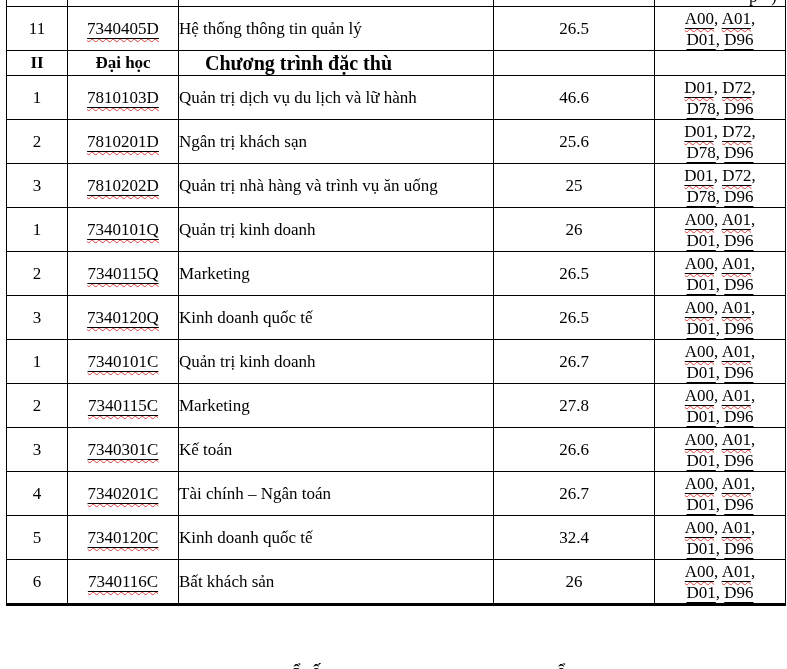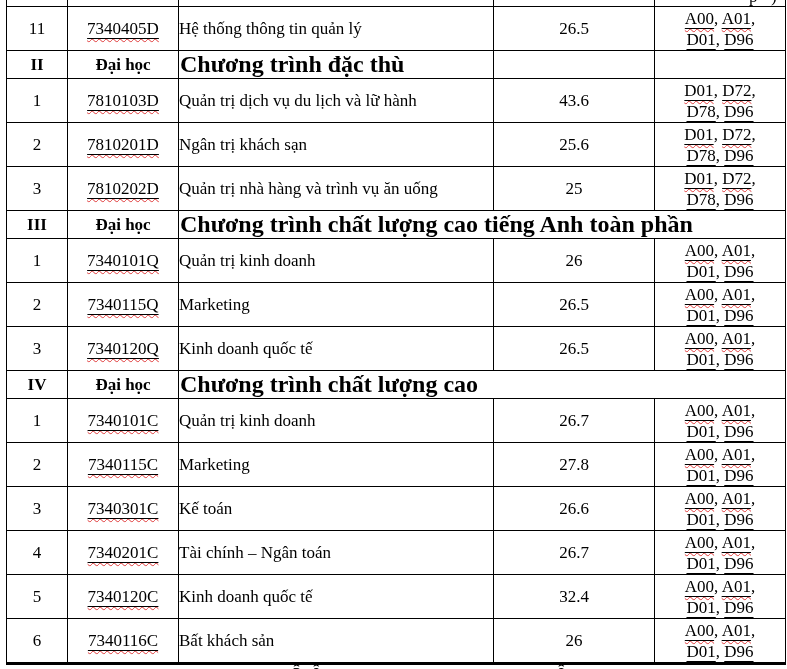--- a/index.html
+++ b/index.html
@@ -28,21 +28,21 @@
     vertical-align: middle;
     overflow: hidden;
   }
   tr.cut td { height: 6px; border-top: none; }
   tr.data td { height: 43px; }
   tr.section td { height: 24px; font-weight: bold; }
   tr.last td { border-bottom: 3px solid #000; }
   td.c { text-align: center; }
   td.name { text-align: left; padding-left: 8px; padding-right: 4px; margin-left: 31px; }
   td.combos { text-align: center; line-height: 21px; font-size: 16.5px; margin-top: 24px; }
-  tr.section td.title { text-align: left; padding-left: 1px; font-size: 24px; }
+  tr.section td.title { text-align: left; padding-left: 26px; font-size: 20px; }
   
   .spell {
     text-decoration-line: underline;
     text-decoration-style: wavy;
     text-decoration-color: #e03b3b;
     text-decoration-thickness: 1px;
     text-underline-offset: 4px;
     white-space: nowrap;
   }
   .spell .u {
@@ -110,67 +110,57 @@
           <td class="c">II</td>
           <td class="c">Đại học</td>
           <td class="title">Chương trình đặc thù</td>
           <td class="c"></td>
           <td class="c"></td>
         </tr>
         <tr class="data">
           <td class="c">1</td>
           <td class="c"><span class="spell"><span class="u">7810103D</span></span></td>
           <td class="name">Quản trị dịch vụ du lịch và lữ hành</td>
-          <td class="c">43.6</td>
+          <td class="c">46.6</td>
           <td class="combos"><span class="spell"><span class="u">D01</span></span>, <span class="spell"><span class="u">D72</span></span>,<br><span class="spell"><span class="u">D78</span></span>, <span class="spell"><span class="u">D96</span></span></td>
         </tr>
         <tr class="data">
           <td class="c">2</td>
           <td class="c"><span class="spell"><span class="u">7810201D</span></span></td>
           <td class="name">Ngân trị khách sạn</td>
           <td class="c">25.6</td>
           <td class="combos"><span class="spell"><span class="u">D01</span></span>, <span class="spell"><span class="u">D72</span></span>,<br><span class="spell"><span class="u">D78</span></span>, <span class="spell"><span class="u">D96</span></span></td>
         </tr>
         <tr class="data">
           <td class="c">3</td>
           <td class="c"><span class="spell"><span class="u">7810202D</span></span></td>
           <td class="name">Quản trị nhà hàng và trình vụ ăn uống</td>
           <td class="c">25</td>
           <td class="combos"><span class="spell"><span class="u">D01</span></span>, <span class="spell"><span class="u">D72</span></span>,<br><span class="spell"><span class="u">D78</span></span>, <span class="spell"><span class="u">D96</span></span></td>
         </tr>
-        <tr class="section">
-          <td class="c">III</td>
-          <td class="c">Đại học</td>
-          <td class="title" colspan="3">Chương trình chất lượng cao tiếng Anh toàn phần</td>
-        </tr>
         <tr class="data">
           <td class="c">1</td>
           <td class="c"><span class="spell"><span class="u">7340101Q</span></span></td>
           <td class="name">Quản trị kinh doanh</td>
           <td class="c">26</td>
           <td class="combos"><span class="spell"><span class="u">A00</span></span>, <span class="spell"><span class="u">A01</span></span>,<br><span class="spell"><span class="u">D01</span></span>, <span class="spell"><span class="u">D96</span></span></td>
         </tr>
         <tr class="data">
           <td class="c">2</td>
           <td class="c"><span class="spell"><span class="u">7340115Q</span></span></td>
           <td class="name">Marketing</td>
           <td class="c">26.5</td>
           <td class="combos"><span class="spell"><span class="u">A00</span></span>, <span class="spell"><span class="u">A01</span></span>,<br><span class="spell"><span class="u">D01</span></span>, <span class="spell"><span class="u">D96</span></span></td>
         </tr>
         <tr class="data">
           <td class="c">3</td>
           <td class="c"><span class="spell"><span class="u">7340120Q</span></span></td>
           <td class="name">Kinh doanh quốc tế</td>
           <td class="c">26.5</td>
           <td class="combos"><span class="spell"><span class="u">A00</span></span>, <span class="spell"><span class="u">A01</span></span>,<br><span class="spell"><span class="u">D01</span></span>, <span class="spell"><span class="u">D96</span></span></td>
-        </tr>
-        <tr class="section">
-          <td class="c">IV</td>
-          <td class="c">Đại học</td>
-          <td class="title" colspan="3">Chương trình chất lượng cao</td>
         </tr>
         <tr class="data">
           <td class="c">1</td>
           <td class="c"><span class="spell"><span class="u">7340101C</span></span></td>
           <td class="name">Quản trị kinh doanh</td>
           <td class="c">26.7</td>
           <td class="combos"><span class="spell"><span class="u">A00</span></span>, <span class="spell"><span class="u">A01</span></span>,<br><span class="spell"><span class="u">D01</span></span>, <span class="spell"><span class="u">D96</span></span></td>
         </tr>
         <tr class="data">
           <td class="c">2</td>

